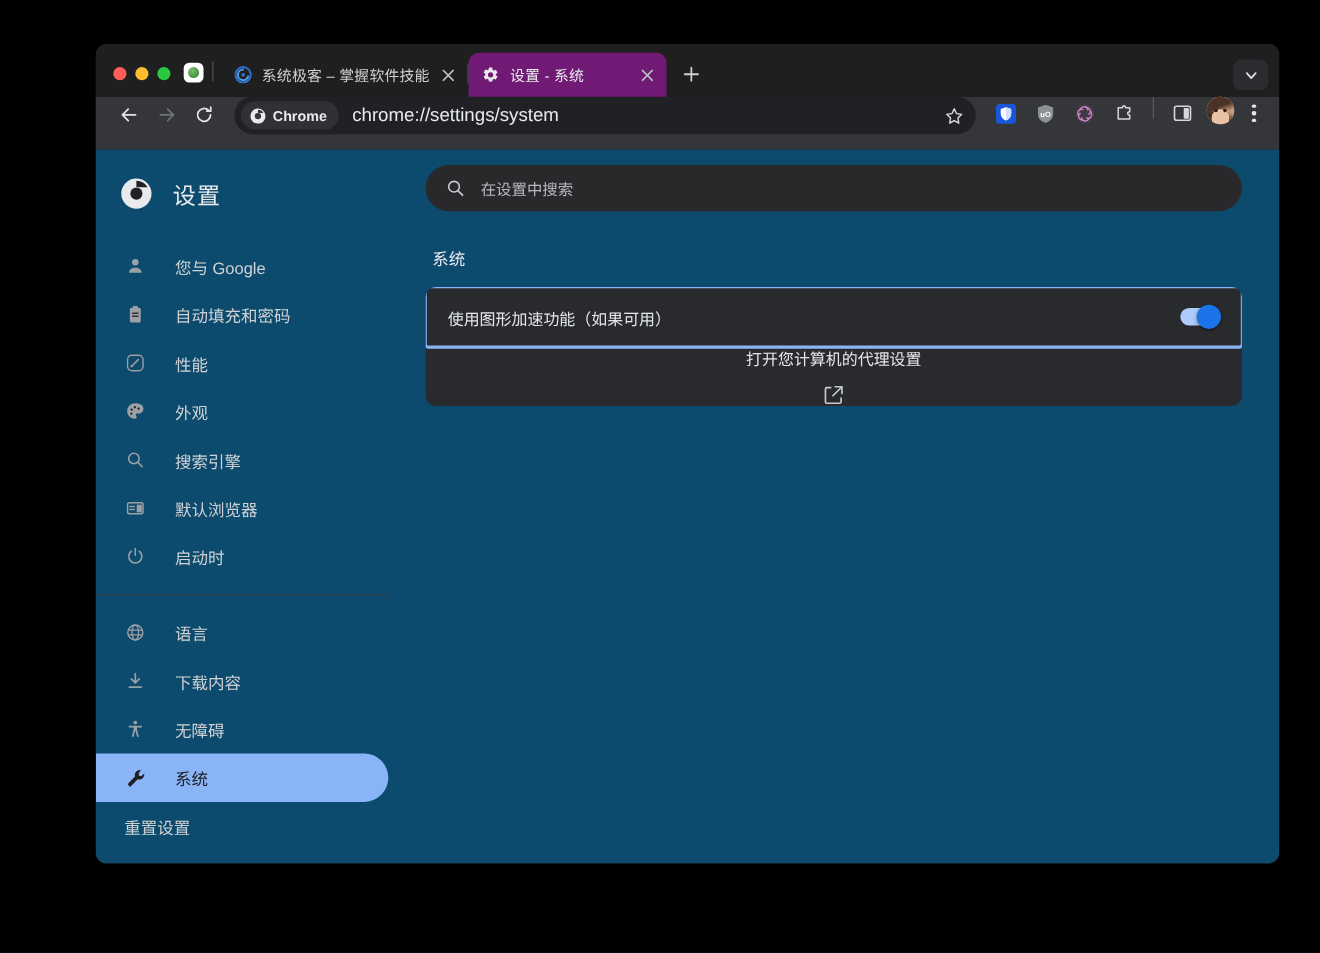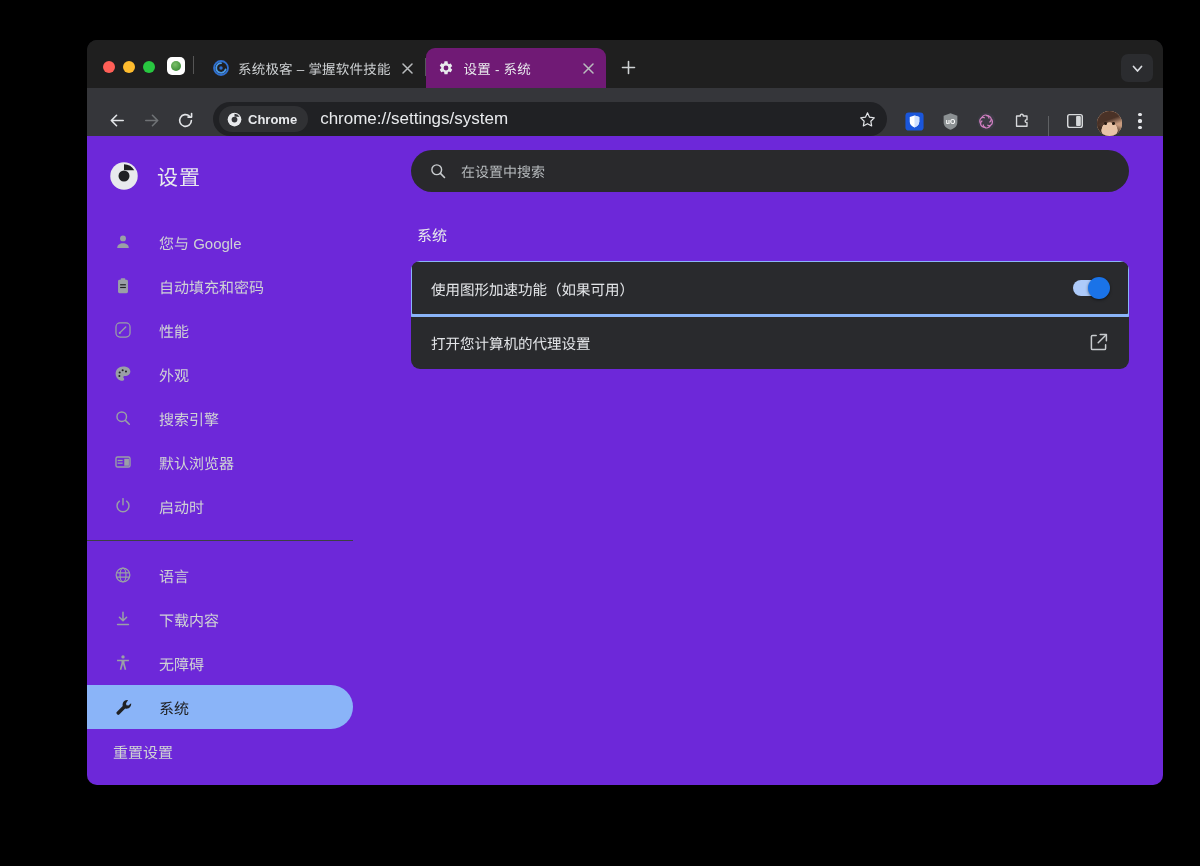--- a/index.html
+++ b/index.html
@@ -104,21 +104,21 @@
     border-radius: 7px;
     background: #2b2c2f;
     display: flex; align-items: center; justify-content: center;
     color: #dadce0;
   }
 
   
   #toolbar {
     height: 48px;
     background: #35363a;
-    display: flex; align-items: flex-end;
+    display: flex; align-items: flex-start;
     padding: 0 10px 0 14px;
     gap: 2px;
   }
   .tbtn {
     width: 32px; height: 32px;
     display: flex; align-items: center; justify-content: center;
     border-radius: 50%;
     color: #e3e5e8;
     flex: 0 0 auto;
   }
@@ -188,23 +188,22 @@
     width: 26px; height: 30px; flex: 0 0 auto;
     display: flex; flex-direction: column; align-items: center; justify-content: center;
     gap: 3px;
   }
   .dots3 i { width: 3.2px; height: 3.2px; border-radius: 50%; background: #e3e5e8; display: block; }
 
   
   #settings {
     display: flex;
     height: calc(745px - 48px - 48px);
-    background: #6d28d9;
+    background: #0c4a6e;
     overflow: hidden;
-    gap: 24px;
   }
 
   
   #sidebar {
     width: 288px;
     flex: 0 0 288px;
     padding-top: 8px;
     overflow: hidden;
   }
   #brand {
@@ -273,21 +272,21 @@
     overflow: hidden;
   }
   .row {
     display: flex; align-items: center;
     height: 54px;
     padding: 0 20px;
     color: #e3e5e8;
     font-size: 14.5px;
     border-bottom: 1px solid #3a3b3e;
   }
-  .row:last-child { border-bottom: none; }
+  .row:last-child { border-bottom: none; flex-direction: column; }
   .row .label { flex: 1 1 auto; }
   .row.focused {
     outline: 3px solid #8ab4f8;
     outline-offset: -1px;
     border-radius: 2px;
     border-bottom: none;
   }
 
   
   .toggle {

